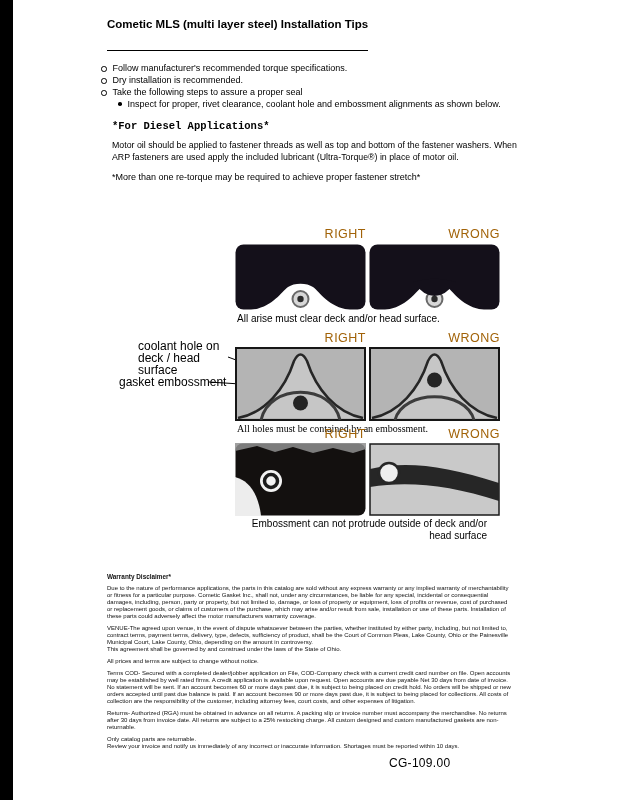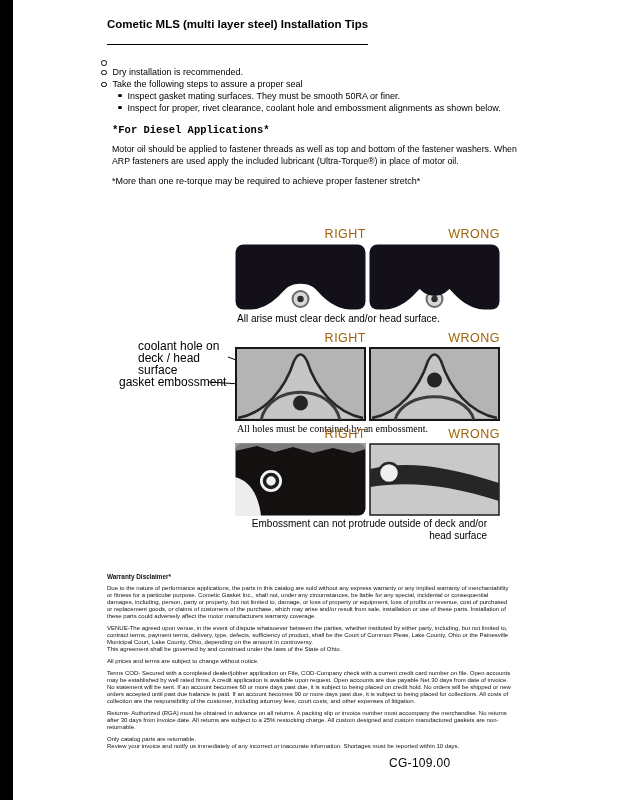--- a/index.html
+++ b/index.html
@@ -3,21 +3,21 @@
 <meta charset="utf-8">
 <style>
   html,body{margin:0;padding:0;background:#e9e9e9;}
   .page{position:relative;width:618px;height:800px;background:#ffffff;overflow:hidden;
         font-family:"Liberation Sans",sans-serif;color:#000;}
   .left-bar{position:absolute;left:0;top:0;width:13px;height:800px;background:#000;}
 
   
   .col{position:absolute;left:100px;top:18px;width:432px;}
   .title{margin:0 0 0 7px;font-size:11.5px;font-weight:bold;}
-  .title-text{display:inline-block;border-bottom:1.5px solid #000;padding-bottom:14px;}
+  .title-text{display:inline-block;border-bottom:1.5px solid #000;padding-bottom:20px;}
   .tips{margin-top:11px;}
   .tip{display:flex;align-items:flex-start;font-size:9px;line-height:12px;}
   .m-open{flex:none;width:3.5px;height:3.5px;border:1px solid #000;border-radius:50%;margin:4px 6px 0 1px;}
   .m-fill{flex:none;width:3.5px;height:3.5px;background:#000;border-radius:50%;margin:4px 6px 0 1px;}
   .tip.sub{margin-left:17px;}
   .diesel{margin:10px 0 0 12px;font-size:10.5px;font-weight:bold;font-family:Liberation Mono, monospace;}
   .para{margin:7px 0 0 12px;width:420px;font-size:8.8px;line-height:12px;}
   .note{margin:9px 0 0 12px;font-size:9px;}
 
   
@@ -58,32 +58,29 @@
 
 <div class="page">
   <div class="left-bar"></div>
 
   <div class="col">
     <h1 class="title"><span class="title-text">Cometic MLS (multi layer steel) Installation Tips</span></h1>
 
     <div class="tips">
       <div class="tip">
           <span class="m-open"></span>
+          <span>Follow manufacturer's recommended torque specifications.</span>
         </div>
       <div class="tip">
           <span class="m-open"></span>
           <span>Dry installation is recommended.</span>
         </div>
       <div class="tip">
           <span class="m-open"></span>
           <span>Take the following steps to assure a proper seal</span>
-        </div>
-      <div class="tip sub">
-          <span class="m-fill"></span>
-          <span>Inspect gasket mating surfaces.  They must be smooth 50RA or finer.</span>
         </div>
       <div class="tip sub">
           <span class="m-fill"></span>
           <span>Inspect for proper, rivet clearance, coolant hole and embossment alignments as shown below.</span>
         </div>
     </div>
 
     <h2 class="diesel">*For Diesel Applications*</h2>
     <p class="para">Motor oil should be applied to fastener threads as well as top and bottom of the fastener washers. When ARP fasteners are used apply the included lubricant (Ultra-Torque®) in place of motor oil.</p>
     <p class="note">*More than one re-torque may be required to achieve proper fastener stretch*</p>

